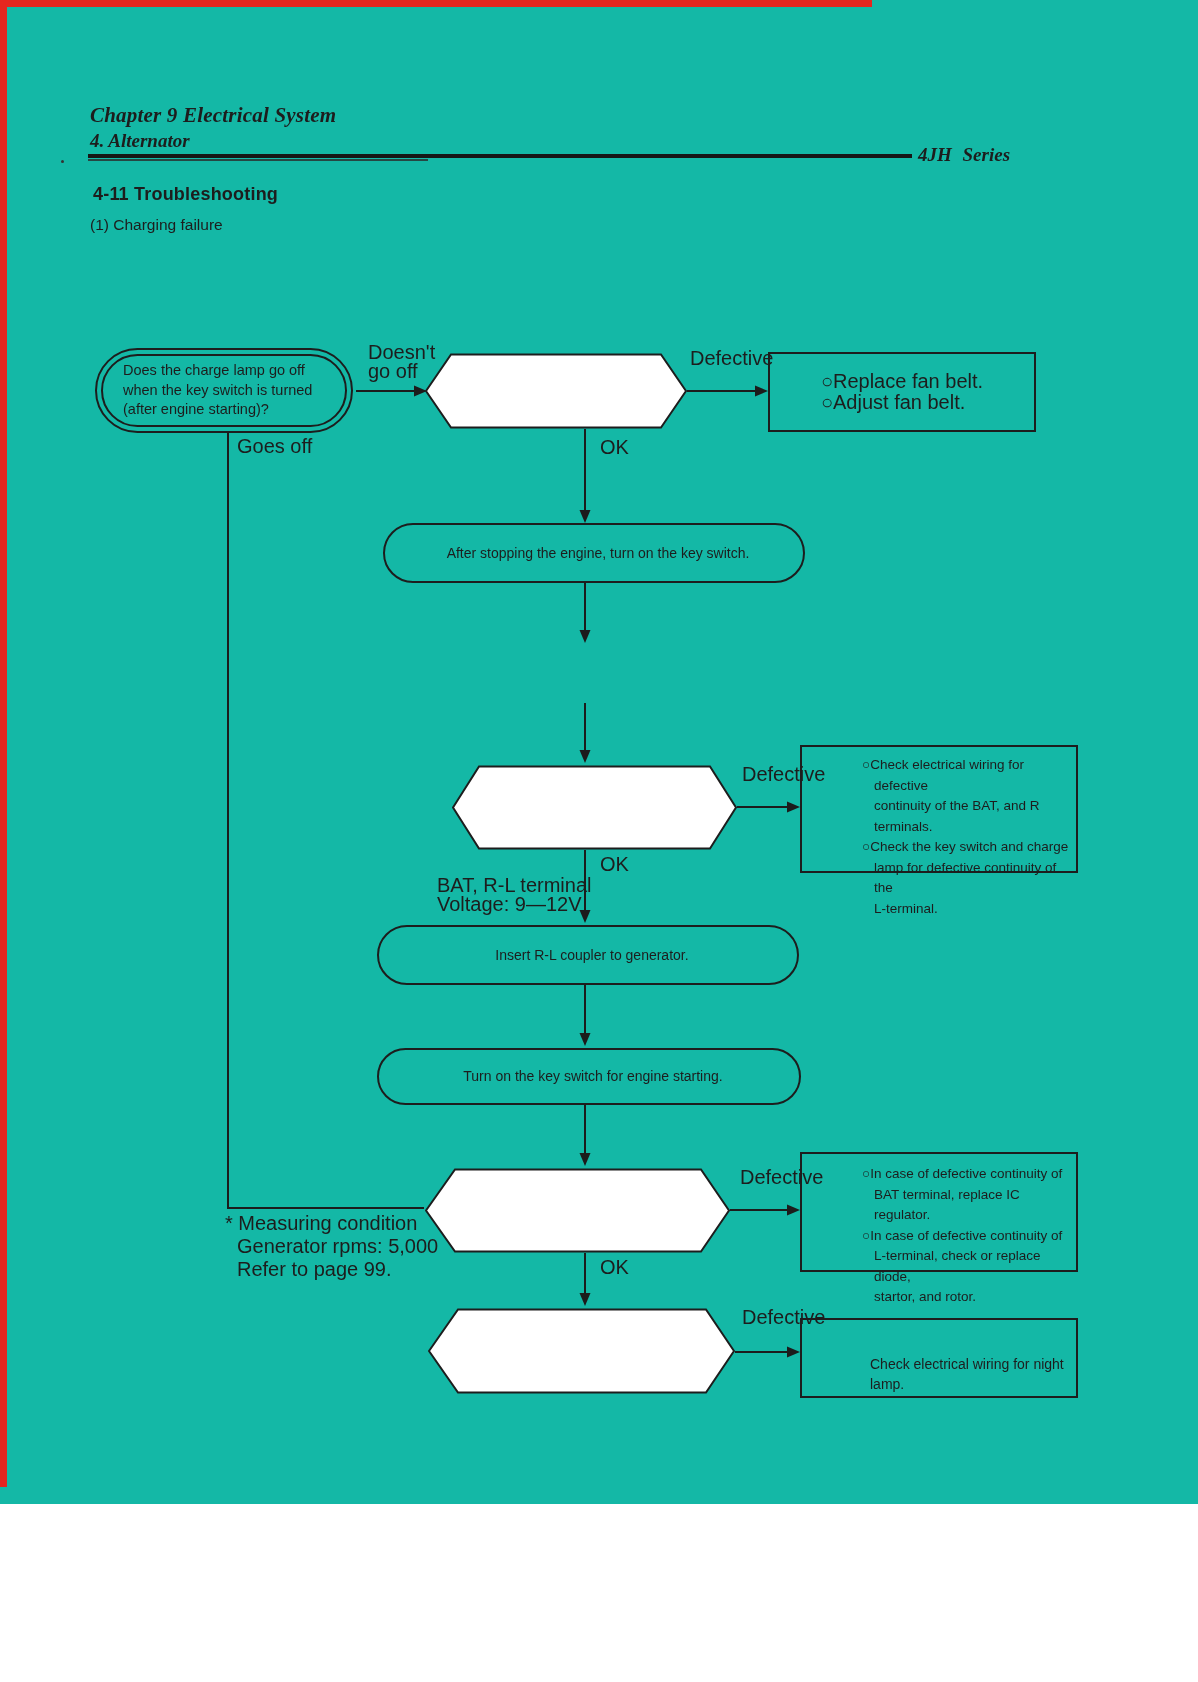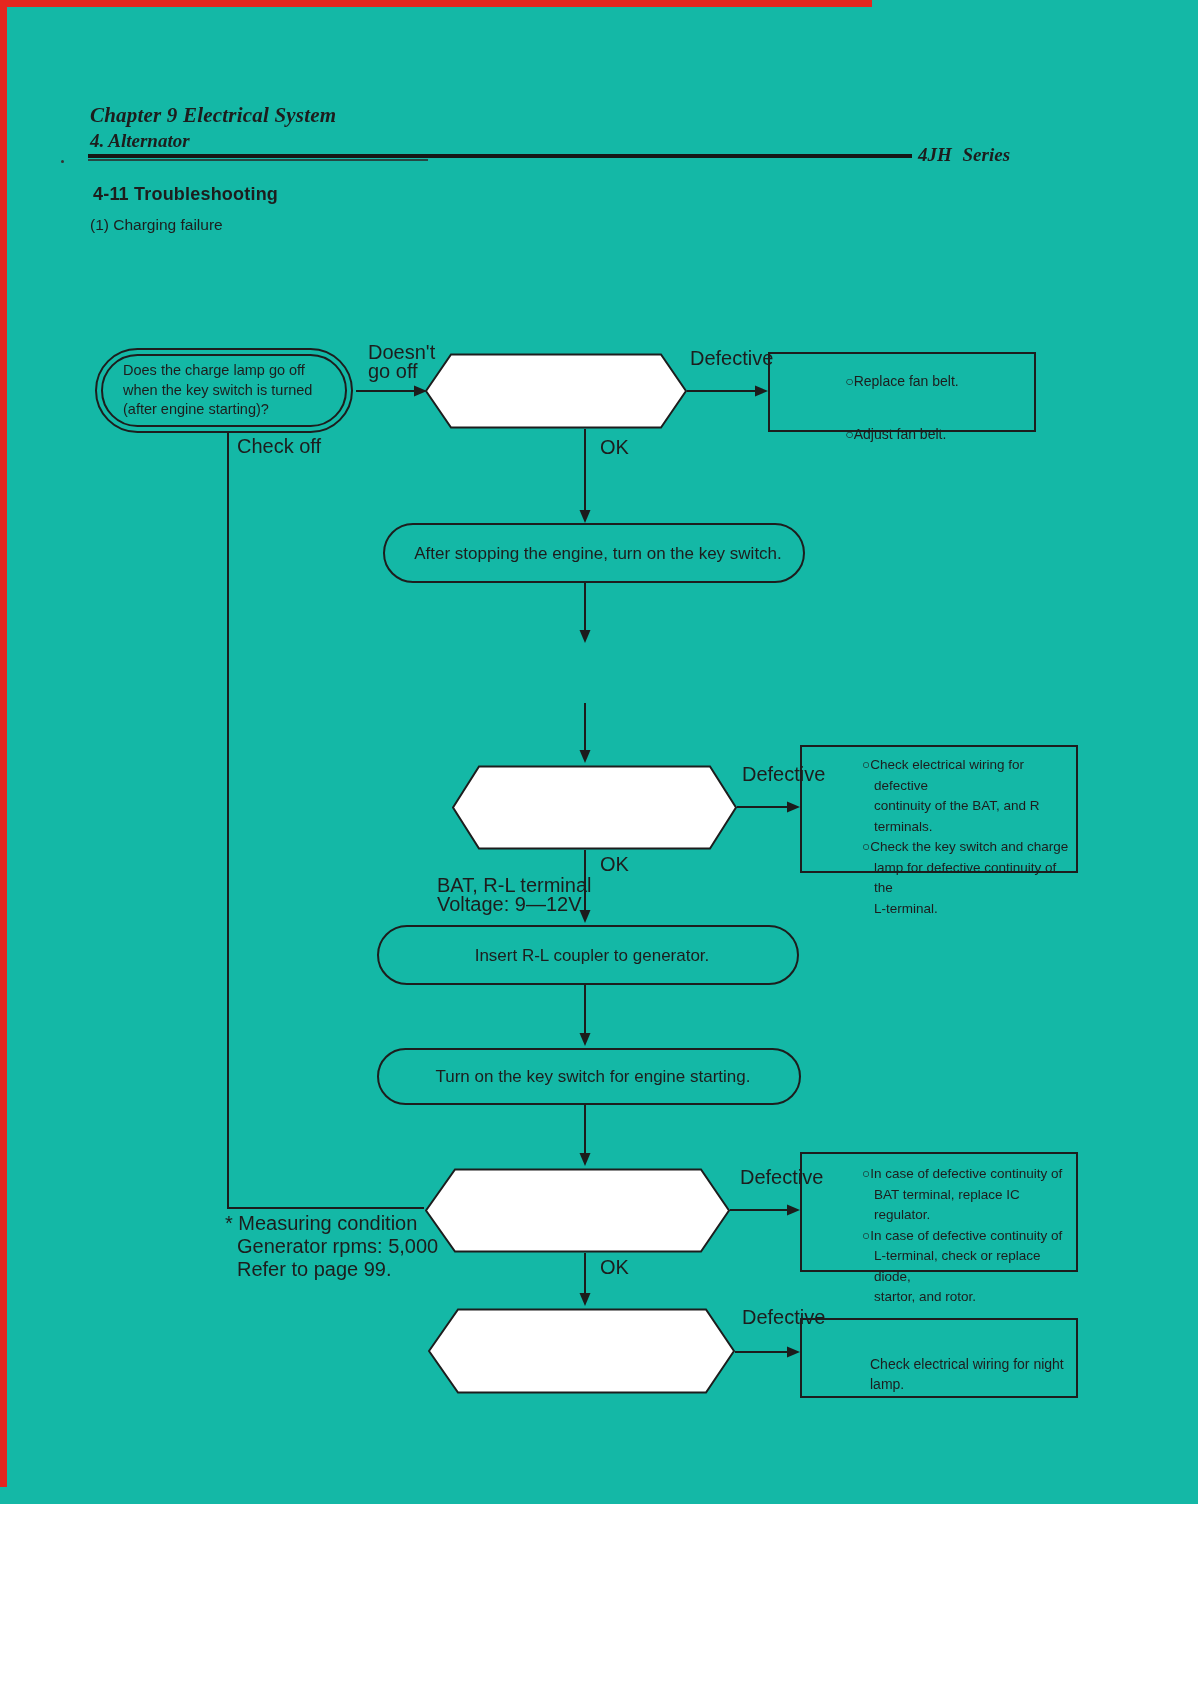--- a/index.html
+++ b/index.html
@@ -19,37 +19,37 @@
   .h-chapter{left:90px;top:103px;font-family:"Liberation Serif",serif;font-style:italic;font-weight:bold;font-size:21px;letter-spacing:.2px;}
   .h-section{left:90px;top:130px;font-family:"Liberation Serif",serif;font-style:italic;font-weight:bold;font-size:19px;}
   .h-rule{left:88px;top:154px;width:824px;height:4px;background:#161616;}
   .h-rule2{left:88px;top:159px;width:340px;height:2px;background:#2a2a2a;opacity:.8;}
   .h-series{left:918px;top:144px;font-family:"Liberation Serif",serif;font-style:italic;font-weight:bold;font-size:19px;word-spacing:6px;}
   .stray-dot{left:61px;top:160px;width:3px;height:3px;background:#333;border-radius:50%;}
   .s-title{left:93px;top:184px;font-weight:bold;font-size:18px;letter-spacing:.2px;}
   .s-subtitle{left:90px;top:216px;font-size:15.5px;}
   
   .node{position:absolute;box-sizing:border-box;}
-  .node-text{font-size:17px;line-height:19px;color:#1d1d1d;margin-left:8px;}
+  .node-text{font-size:14px;line-height:19px;color:#1d1d1d;margin-left:8px;}
   .center-wrap{display:flex;align-items:center;justify-content:center;width:100%;height:100%;}
   .ml{white-space:pre-line;}
   .shape-svg{position:absolute;left:0;top:0;width:100%;height:100%;}
   
   .oval-outer{border:2px solid #1d1d1d;border-radius:44px;}
   .oval-inner{position:absolute;left:4px;top:4px;right:4px;bottom:4px;border:2px solid #1d1d1d;border-radius:40px;
               display:flex;align-items:center;}
   .oval-text{padding-left:20px;font-size:14.5px;line-height:19.5px;}
   
   .stadium{border:2px solid #1d1d1d;border-radius:31px;display:flex;align-items:center;justify-content:center;}
   
   .rbox{border:2.5px solid #1d1d1d;}
   .bullets{padding:8px 6px 0 16px;margin-left:44px;}
   .bullet{font-size:13.5px;line-height:20.5px;padding-left:12px;text-indent:-12px;white-space:pre-line;}
   .bullets-centered{display:flex;align-items:center;justify-content:center;height:100%;}
-  .bullets-centered .bullet{font-size:14px;line-height:21px;margin-top:32px;}
+  .bullets-centered .bullet{font-size:20px;line-height:21px;}
   
   .lbl{position:absolute;font-size:20px;line-height:19px;white-space:pre-line;}
   
   .f-page{left:575px;top:1537px;font-size:18px;letter-spacing:.5px;}
   .f-right{left:760px;top:1546px;width:238px;text-align:right;font-family:"Liberation Serif",serif;font-style:italic;font-weight:bold;font-size:14px;line-height:26px;}
   svg line{stroke:#1c1c1c;stroke-width:2;}
   svg .head{fill:#1c1c1c;stroke:none;}
   svg .hexpoly{fill:#ffffff;stroke:#1d1d1d;stroke-width:2;}
 </style>
 </head>
@@ -113,21 +113,21 @@
   <div class="node oval-outer" style="left:95px;top:348px;width:258px;height:85px">
     <div class="oval-inner">
       <div class="oval-text ml">Does the charge lamp go off
 when the key switch is turned
 (after engine starting)?</div>
     </div>
   </div>
 
   <div class="lbl" style="left:368px;top:343px">Doesn't
 go off</div>
-  <div class="lbl" style="left:237px;top:437px">Check off</div>
+  <div class="lbl" style="left:237px;top:437px">Goes off</div>
 
   <div class="node" style="left:425px;top:353px;width:262px;height:76px">
     <svg class="shape-svg" viewBox="0 0 262 76" preserveAspectRatio="none">
       <polygon class="hexpoly" points="1,38 26,1.5 236,1.5 261,38 236,74.5 26,74.5"></polygon>
     </svg>
     <div class="center-wrap">
         <div class="node-text">Check fan belt</div>
       </div>
   </div>
   <div class="lbl" style="left:690px;top:349px">Defective</div>

